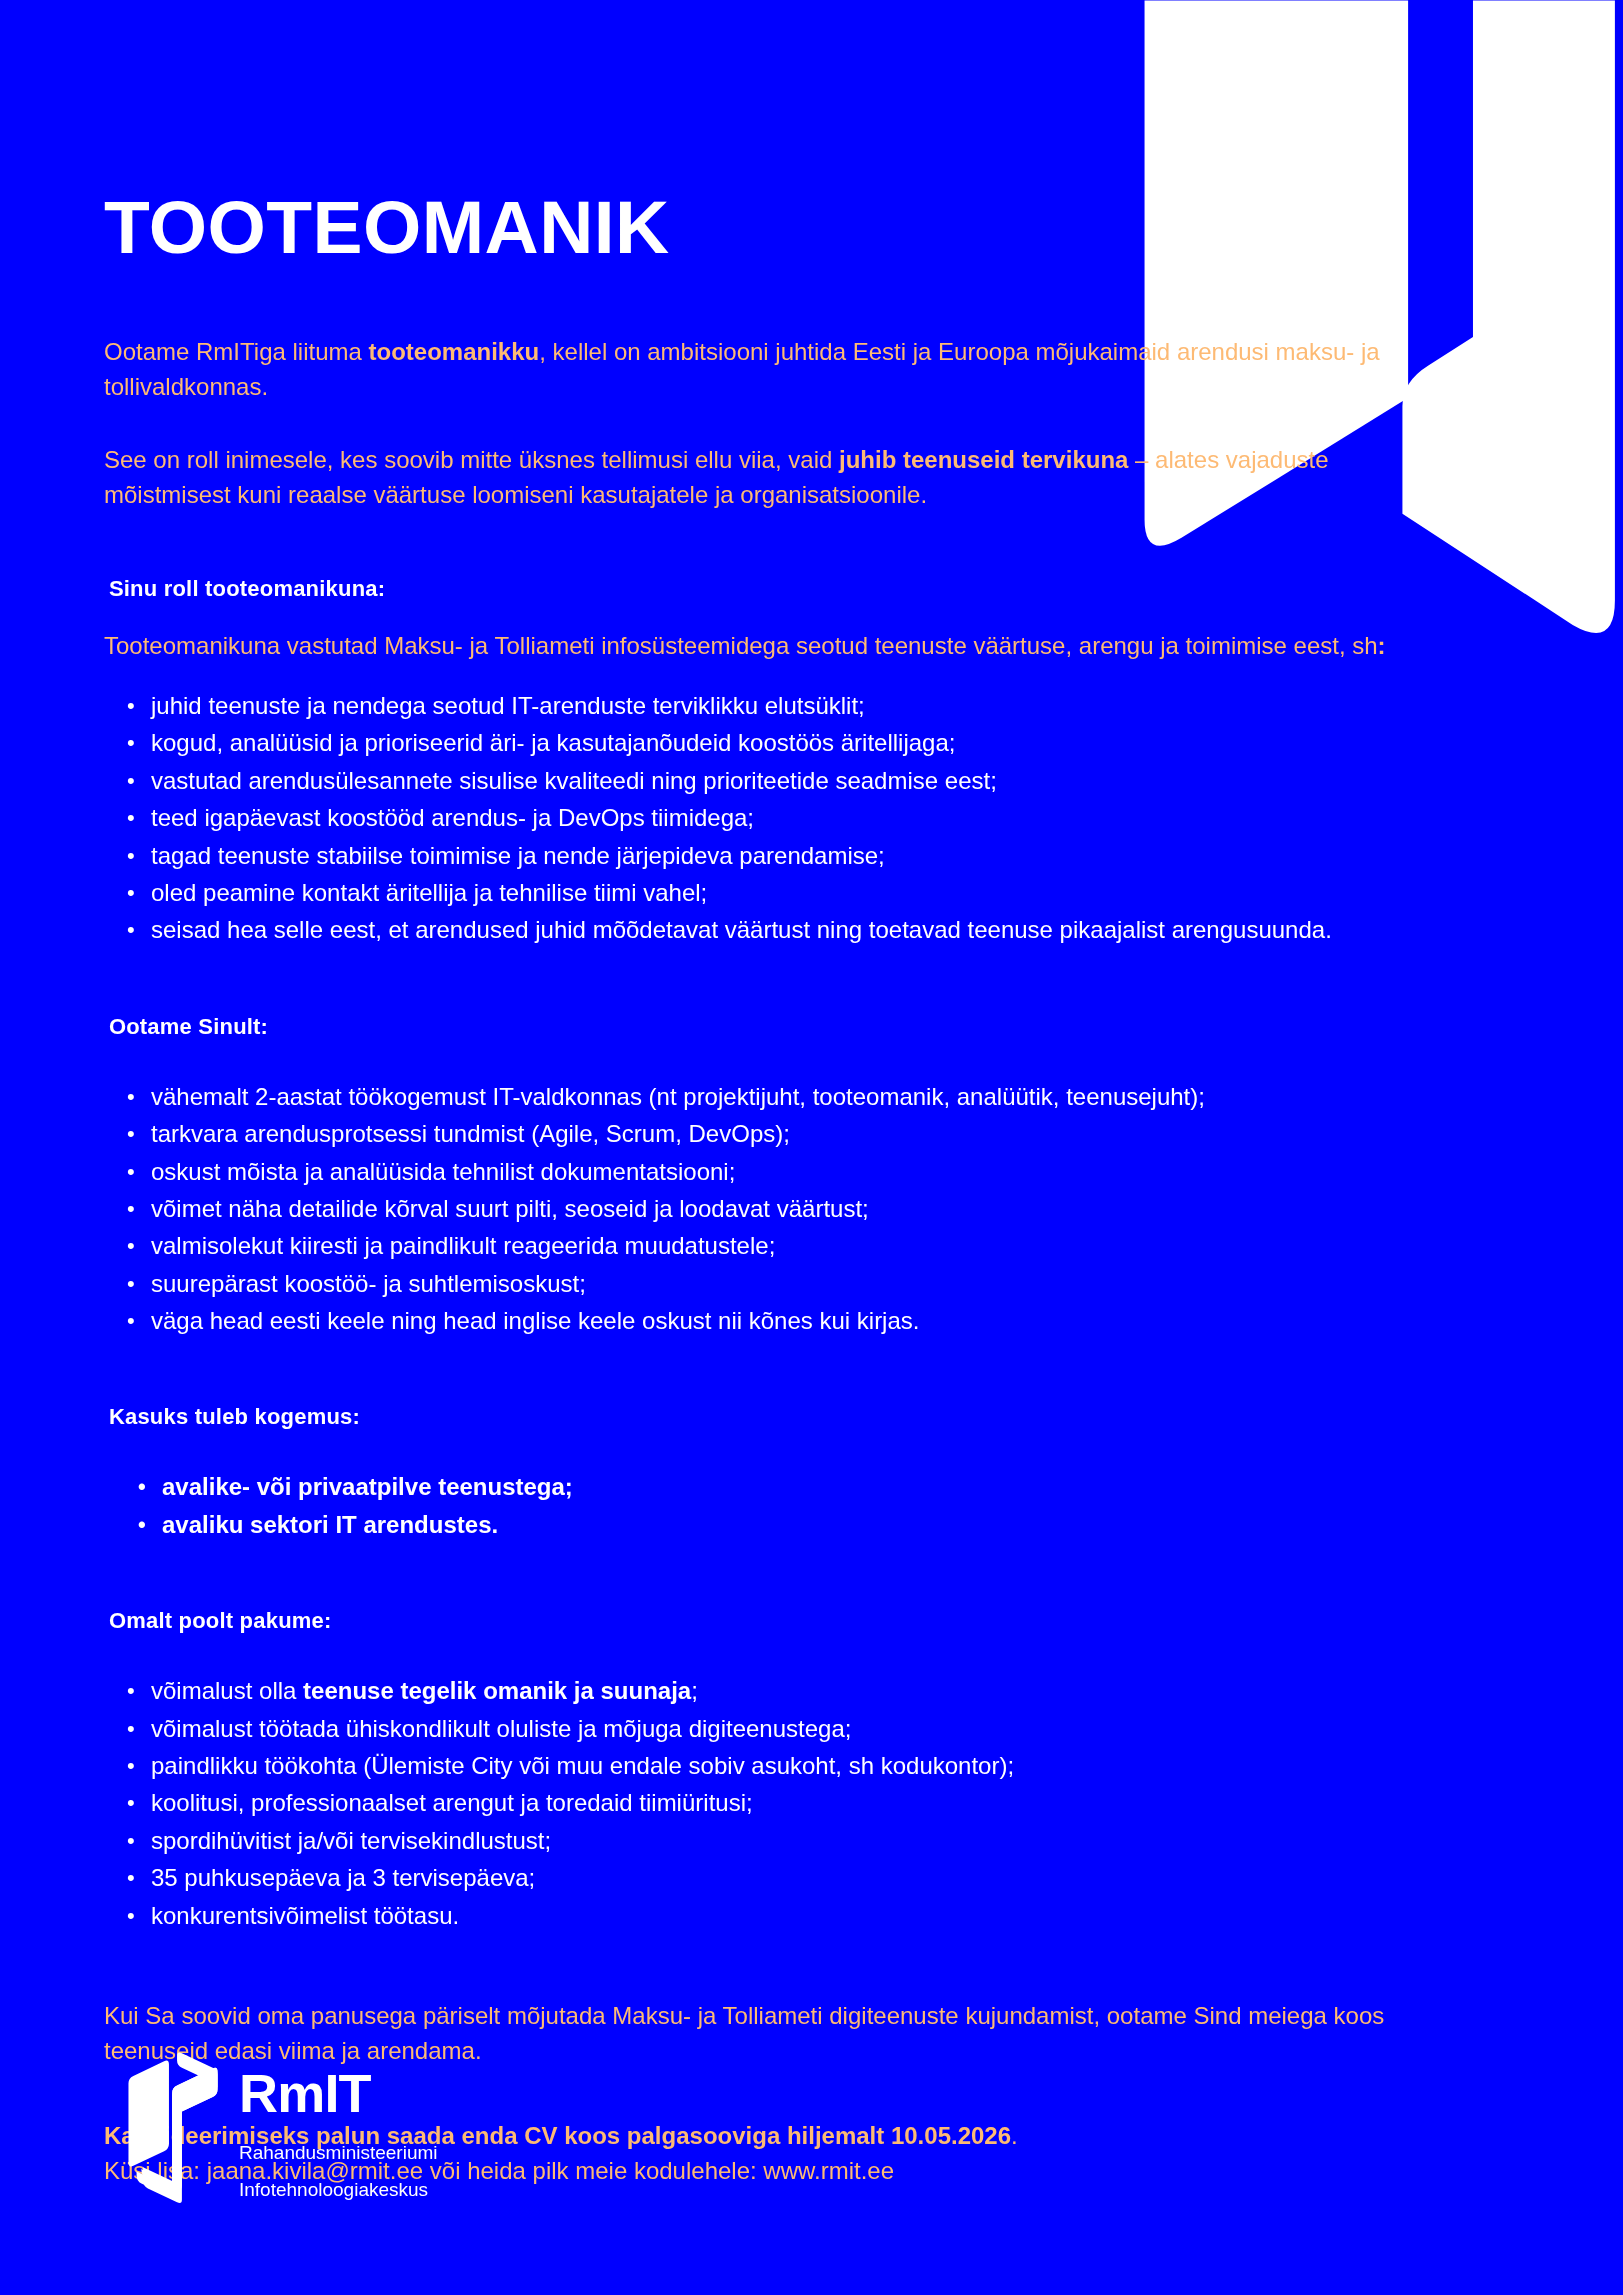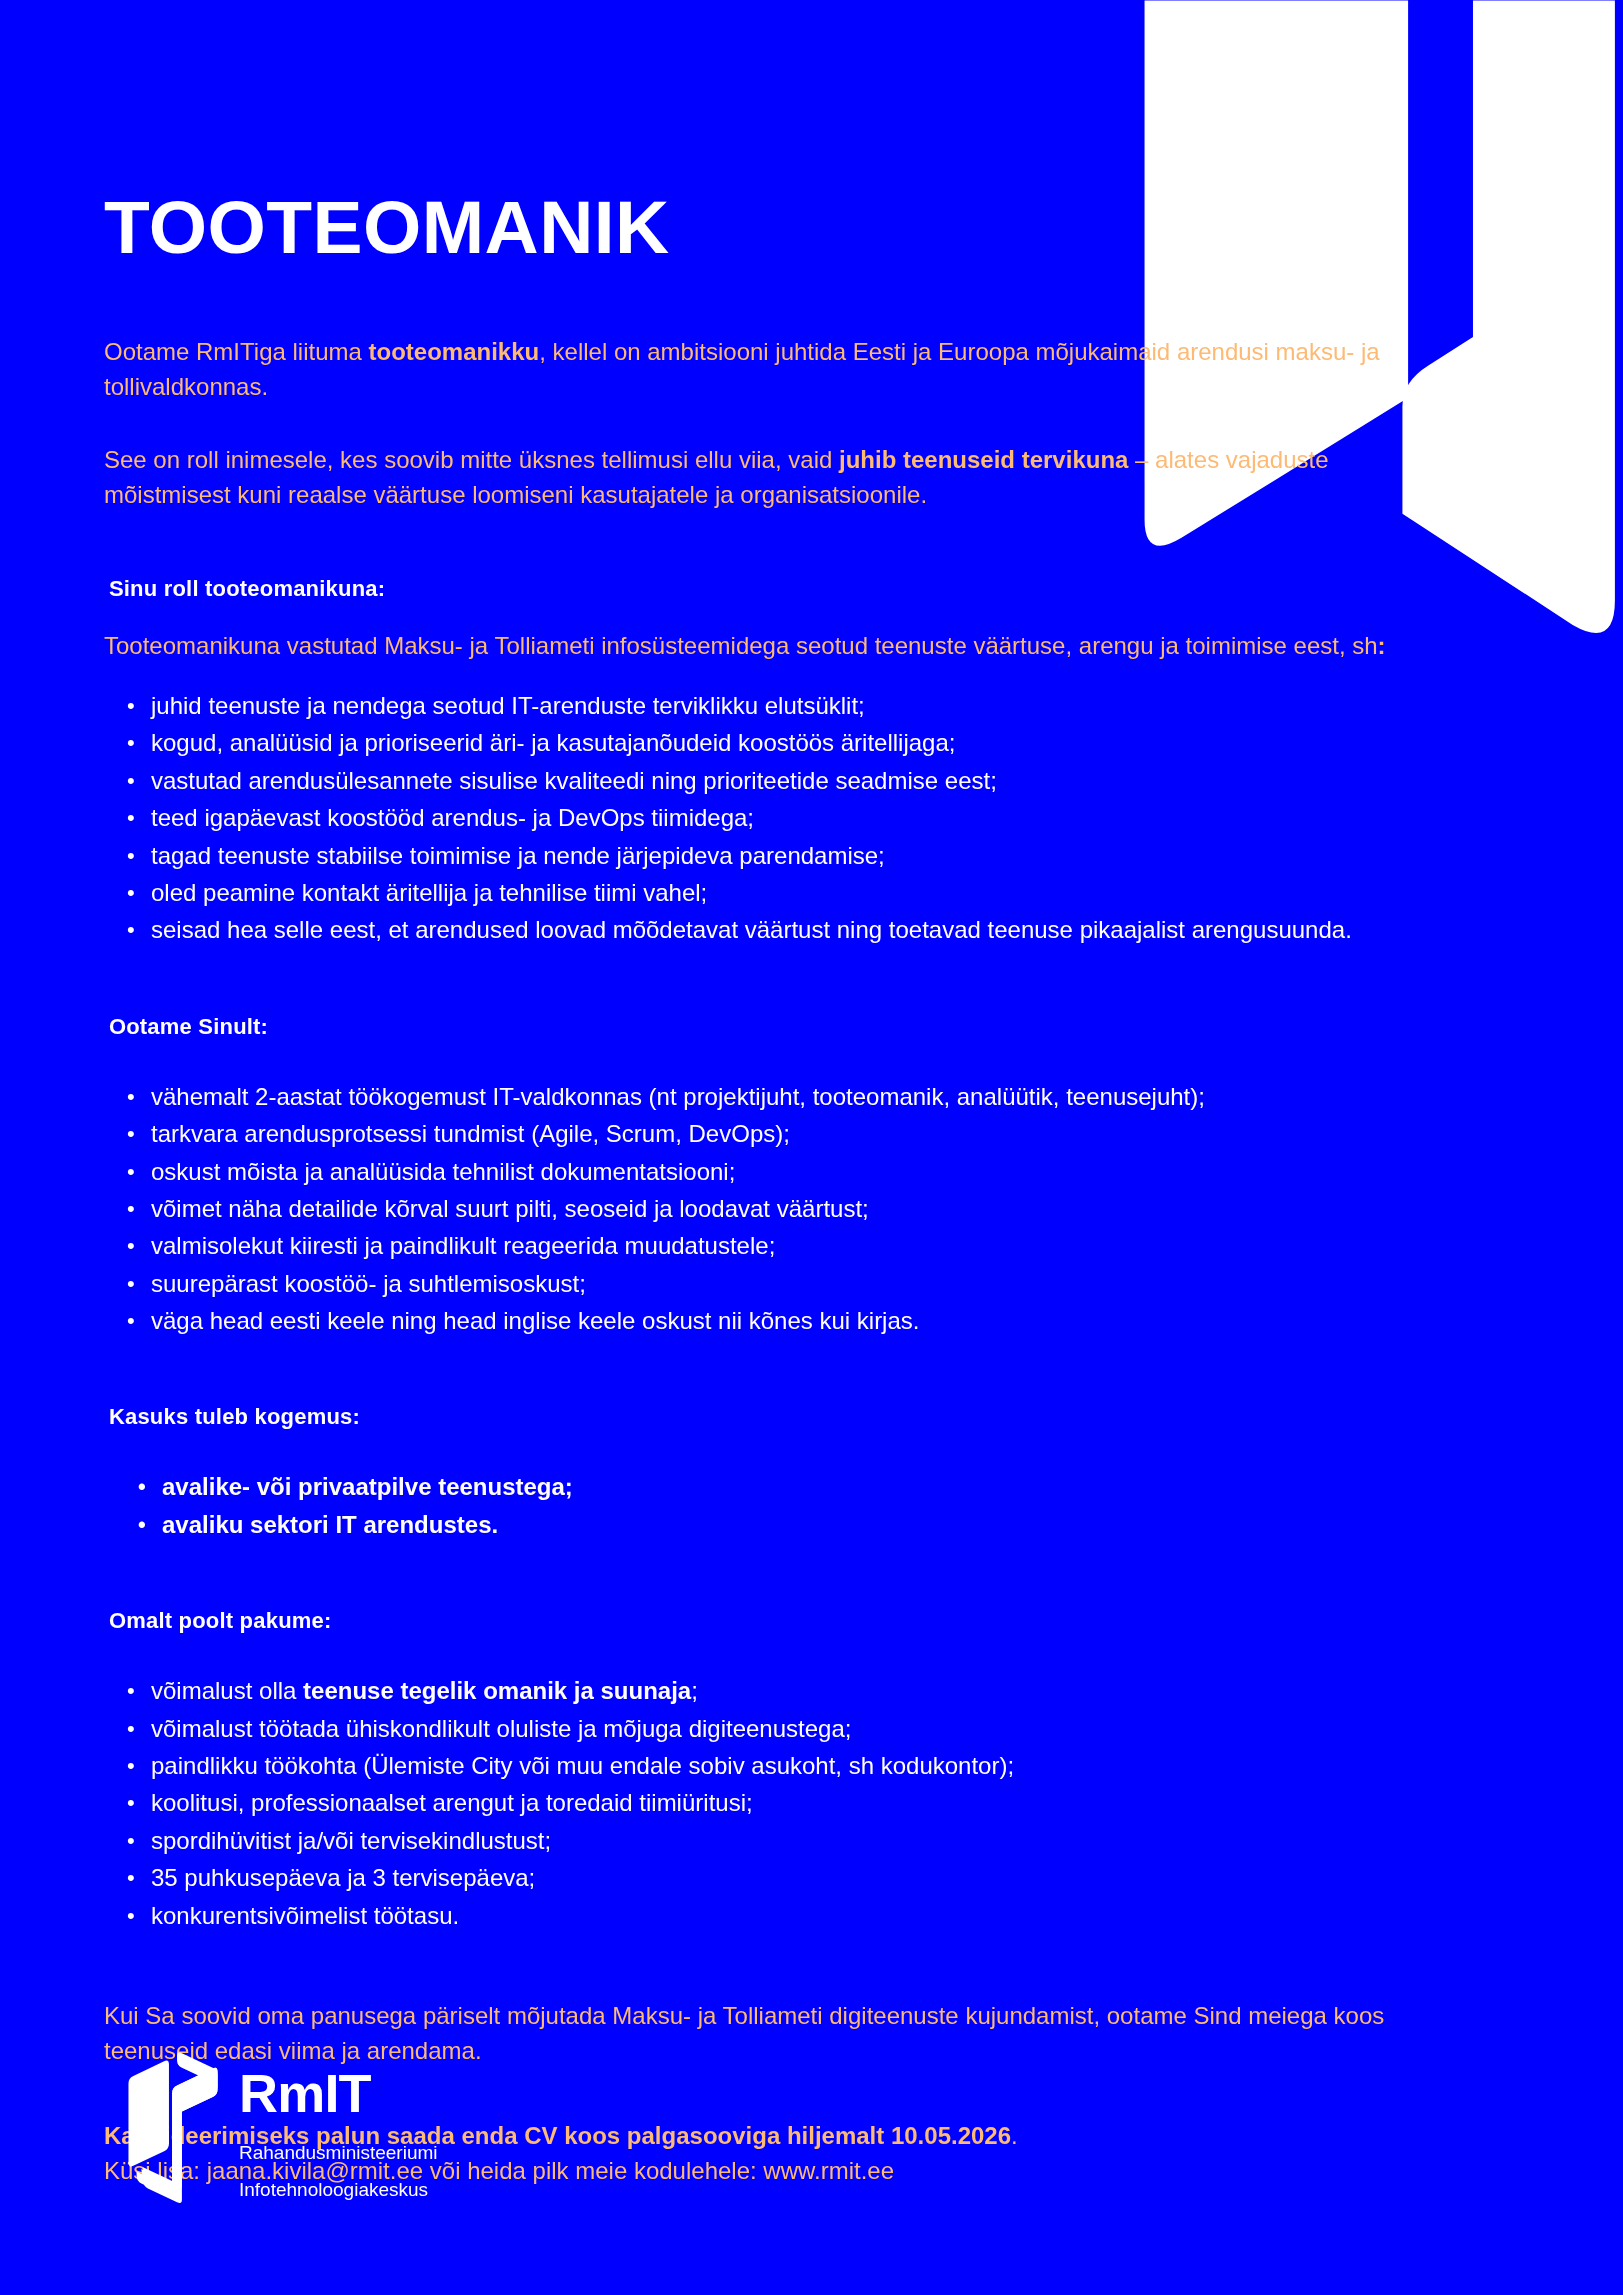--- a/index.html
+++ b/index.html
@@ -175,21 +175,21 @@
     <div class="gap-sm"></div>
     <p class="para"><span>Tooteomanikuna vastutad Maksu- ja Tolliameti infosüsteemidega seotud teenuste väärtuse, arengu ja toimimise eest, sh</span><b>:</b></p>
     <div class="gap-sm"></div>
     <ul class="bullets">
       <li>juhid teenuste ja nendega seotud IT-arenduste terviklikku elutsüklit;</li>
       <li>kogud, analüüsid ja prioriseerid äri- ja kasutajanõudeid koostöös äritellijaga;</li>
       <li>vastutad arendusülesannete sisulise kvaliteedi ning prioriteetide seadmise eest;</li>
       <li>teed igapäevast koostööd arendus- ja DevOps tiimidega;</li>
       <li>tagad teenuste stabiilse toimimise ja nende järjepideva parendamise;</li>
       <li>oled peamine kontakt äritellija ja tehnilise tiimi vahel;</li>
-      <li>seisad hea selle eest, et arendused loovad mõõdetavat väärtust ning toetavad teenuse pikaajalist arengusuunda.</li>
+      <li>seisad hea selle eest, et arendused juhid mõõdetavat väärtust ning toetavad teenuse pikaajalist arengusuunda.</li>
     </ul>
 
     <div class="gap-xl"></div>
 
     <h2 class="section-heading ind">Ootame Sinult:</h2>
     <div class="gap-md"></div>
     <ul class="bullets">
       <li>vähemalt 2-aastat töökogemust IT-valdkonnas (nt projektijuht, tooteomanik, analüütik, teenusejuht);</li>
       <li>tarkvara arendusprotsessi tundmist (Agile, Scrum, DevOps);</li>
       <li>oskust mõista ja analüüsida tehnilist dokumentatsiooni;</li>

